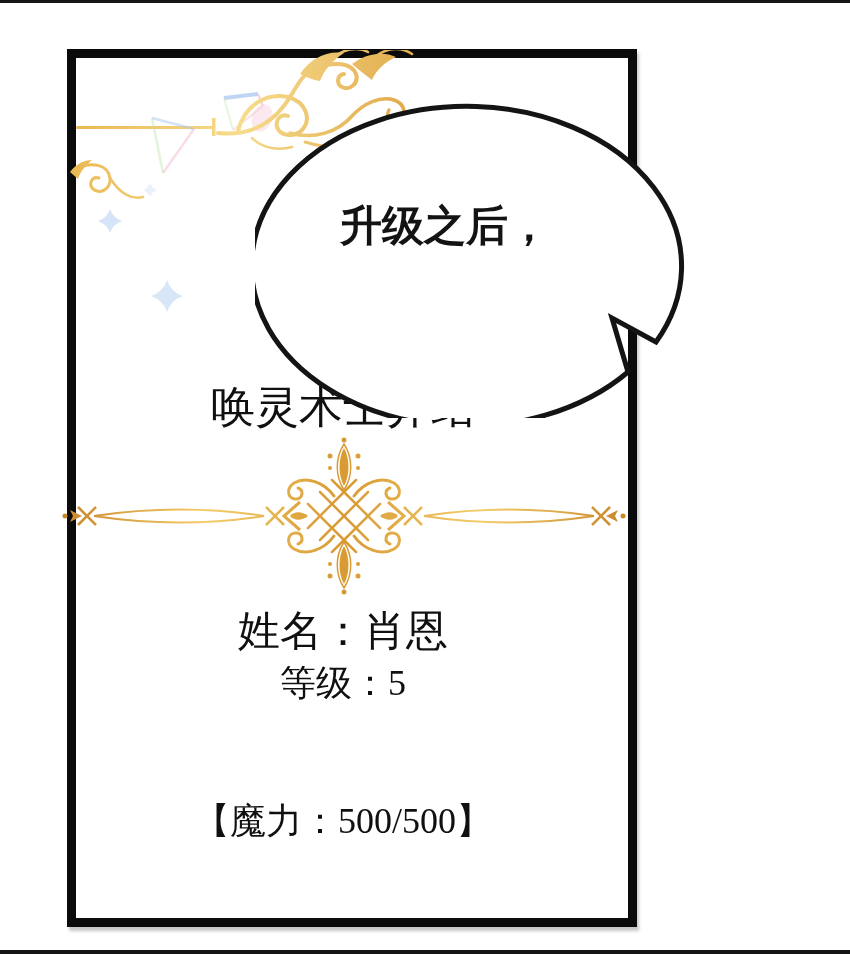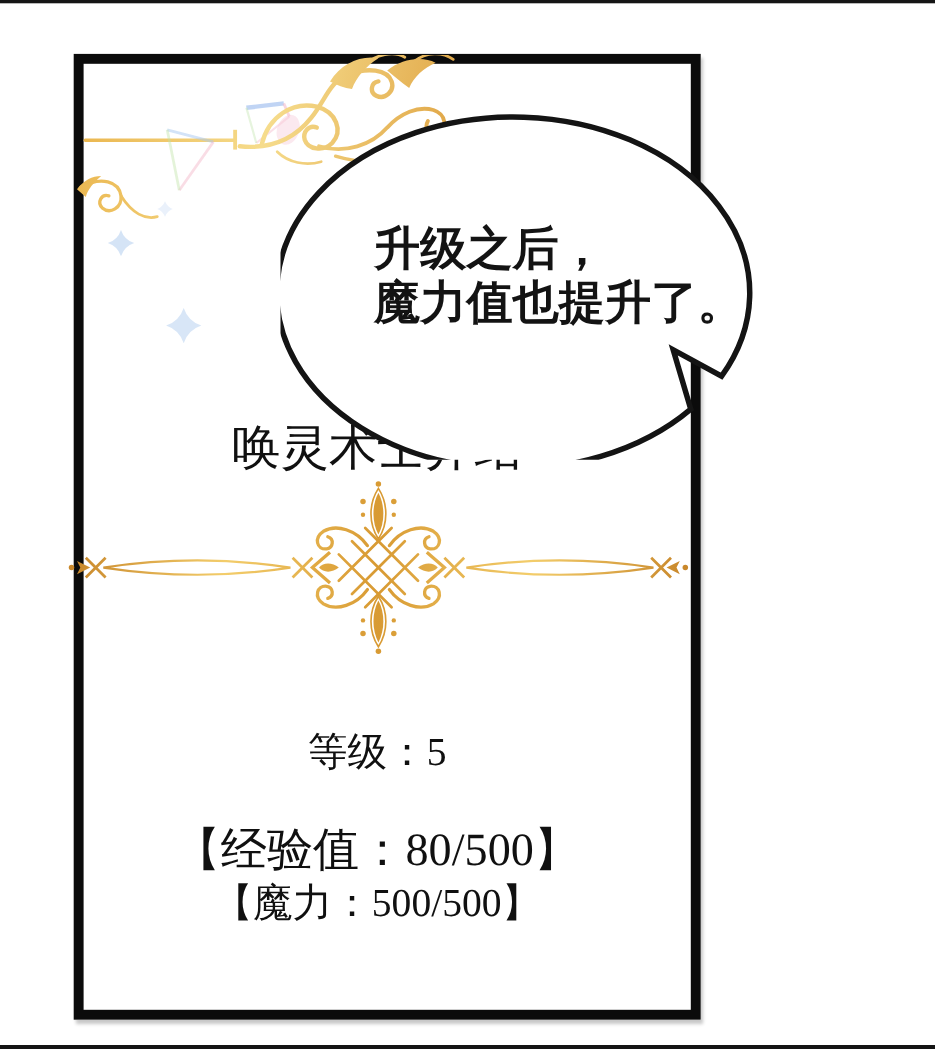--- a/index.html
+++ b/index.html
@@ -140,27 +140,26 @@
     <use href="#cornerScroll" transform="translate(688,0) scale(-1,1)"></use>
     <use href="#cornerScroll" transform="translate(0,1032) scale(1,-1)"></use>
     <use href="#cornerScroll" transform="translate(688,1032) scale(-1,-1)"></use>
 
     <use href="#finial"></use>
     <use href="#finial" transform="translate(0,1032) scale(1,-1)"></use>
   </svg>
 
   <div class="centered cjk-serif panel-title">唤灵术士介绍</div>
 
+  <div class="centered cjk-serif stat-name">姓名：肖恩</div>
   <div class="centered cjk-serif stat-level">等级：5</div>
-  <div class="centered cjk-serif stat-exp">【经验值：80/500】</div>
   <div class="centered cjk-serif stat-mana">【魔力：500/500】</div>
 
   <svg class="deco" style="left:255px;top:78px;" width="455" height="340" viewBox="255 78 455 340">
     <path d="M628,372 A215,160 0 1 1 656,342 L612,318 Z" fill="#ffffff" stroke="#141414" stroke-width="5" stroke-linejoin="miter" stroke-miterlimit="20"></path>
   </svg>
 
   <div class="bubble-text cjk-sans">
     <div>升级之后，</div>
-    <div>魔力值也提升了。</div>
   </div>
 
   <div class="strip bottom"></div>
 </div>
 
 </body></html>

